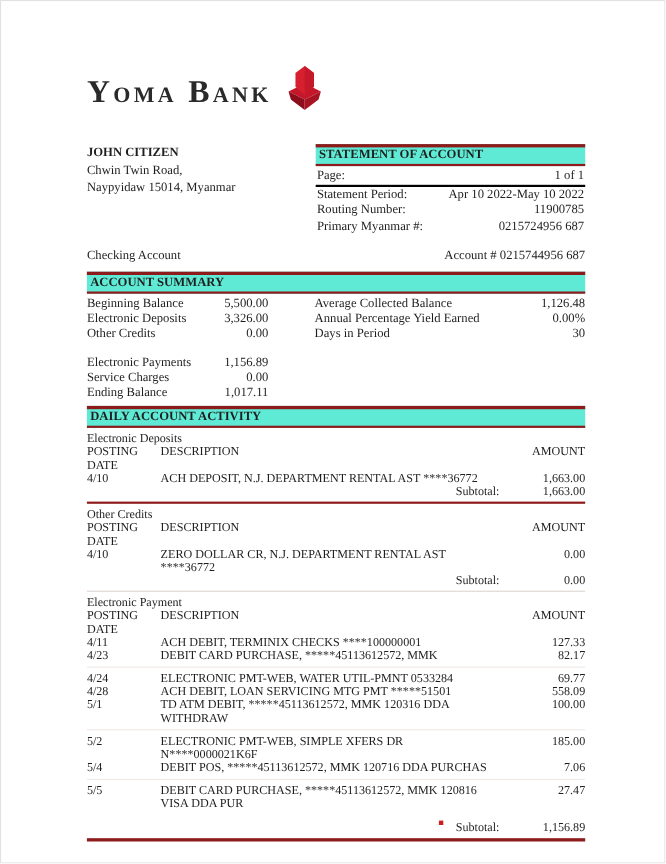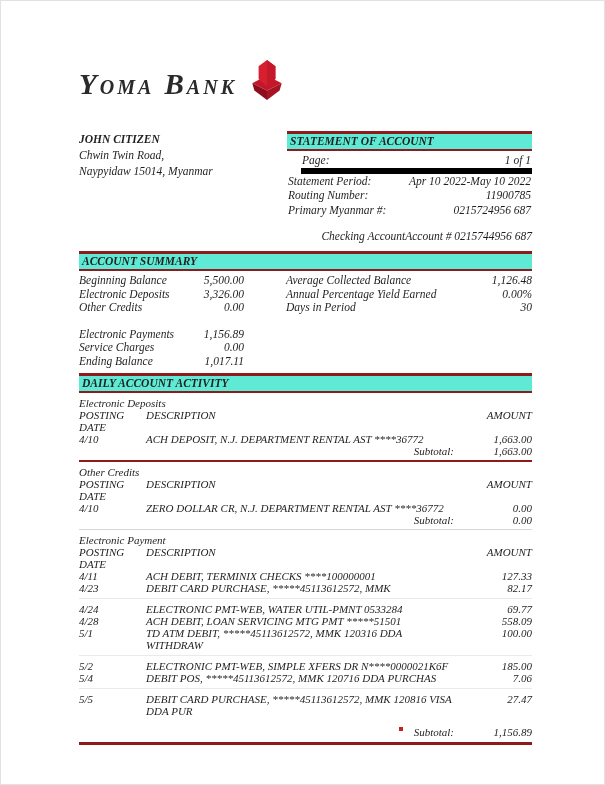--- a/index.html
+++ b/index.html
@@ -1,40 +1,40 @@
 <!DOCTYPE html>
 <html><head>
 <meta charset="utf-8">
 <style>
   html,body { margin:0; padding:0; background:#fff; }
   .page {
     position:relative; width:605px; height:785px; box-sizing:border-box;
     background:#ffffff; border:1px solid #e2e2e2; overflow:hidden;
     font-family:"Liberation Serif", serif; color:#1f1f1f;
   }
-  .content { padding:58px 72px 0 78px;font-style:italic; }
+  .content { padding:58px 72px 0 78px; }
 
   
   .logo-row { display:flex; align-items:center; height:50px; margin-bottom:22px; }
   .logo-text { font-size:29px; font-weight:bold; font-variant:small-caps;
                letter-spacing:3px; color:#2a2a2a; }
   .gem { margin-left:12px; margin-top:-4px; }
 
   
   .info-row { display:flex; }
   .cust { width:209px; font-size:11.5px; line-height:16px; }
   .cust .name { font-weight:bold; }
   .stmt-box { width:246px; font-size:11.5px; }
   .band { background:#5eead4; border-top:3px solid #8e1b1b; border-bottom:2px solid #8e1b1b;
           font-weight:bold; font-size:11.5px; padding:1px 3px 2px; }
   .stmt-rows { padding-top:2px; }
   .stmt-row { display:flex; justify-content:space-between; line-height:14.5px; padding:0 1px; }
-  .stmt-row.first { border-bottom:6px solid #000000;margin-left:14px; }
-
-  .acct-line { display:flex; justify-content:flex-end; margin-top:13px; margin-bottom:9px; font-size:11.5px; }
+  .stmt-row.first { border-bottom:2px solid #000000; }
+
+  .acct-line { display:flex; justify-content:space-between; margin-top:13px; margin-bottom:9px; font-size:11.5px; }
 
   
   .summary { display:flex; justify-content:space-between; font-size:11.5px;
              line-height:13.5px; padding:3px 0 5px; }
   .sum-left { width:165px; }
   .sum-right { width:246px; }
   .sum-row { display:flex; justify-content:space-between; }
   .blank-row { height:13px; }
 
   

